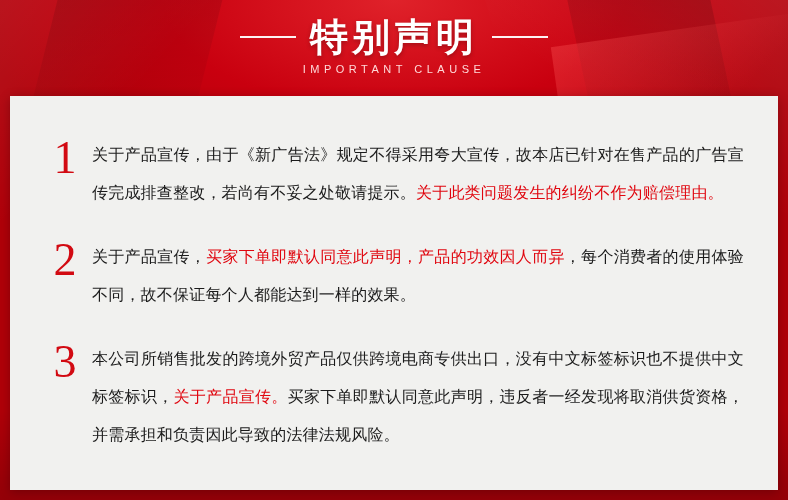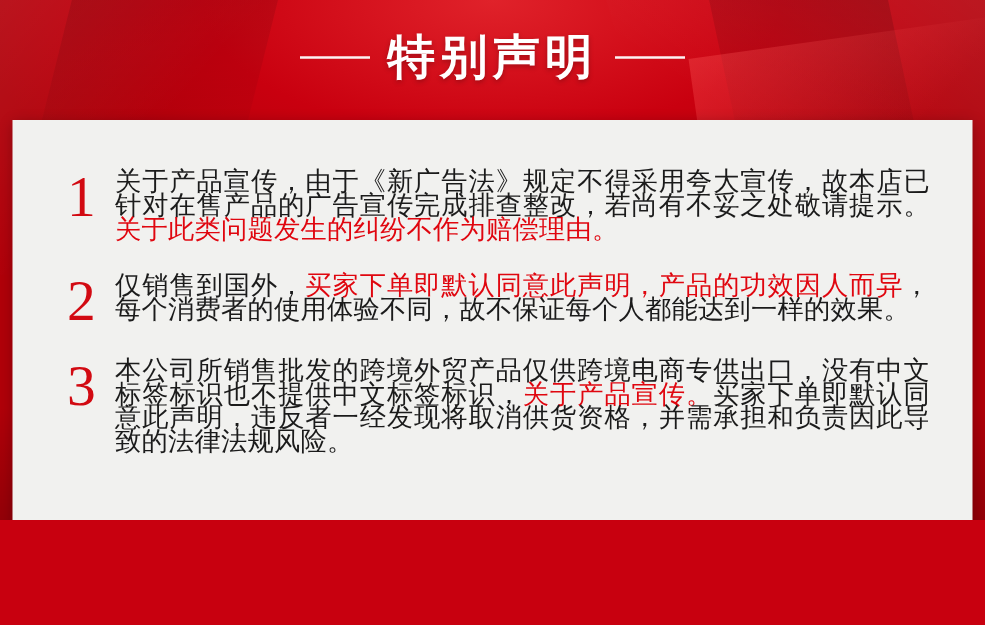--- a/index.html
+++ b/index.html
@@ -9,21 +9,21 @@
   body {
     width: 788px;
     height: 500px;
     font-family: "Liberation Sans", sans-serif;
     background: #c8000f;
     overflow: hidden;
   }
   .banner {
     position: relative;
     width: 788px;
-    height: 416px;
+    height: 500px;
     background:
       radial-gradient(ellipse 420px 200px at 50% 0%, #e0222a 0%, #c9000f 55%, #b00009 100%),
       linear-gradient(180deg, #cf0a14 0%, #b10009 100%);
     overflow: hidden;
   }
   
   .fold {
     position: absolute;
     pointer-events: none;
   }
@@ -127,22 +127,22 @@
     font-family: "Liberation Serif", serif;
     font-size: 46px;
     line-height: 40px;
     font-weight: normal;
     text-align: center;
     padding-top: 2px;
   }
   .text {
     flex: 1 1 auto;
     color: #1b1b1b;
-    font-size: 21px;
-    line-height: 19px;
+    font-size: 16px;
+    line-height: 38px;
     letter-spacing: 0.2px;
     text-align: justify;
     padding-right: 6px;
   }
   .text .hl {
     color: #e0060f;
   }
 </style>
 </head>
 <body>
@@ -154,31 +154,32 @@
   <div class="fold f4"></div>
   <div class="fold f6"></div>
   <div class="fold f5"></div>
 
   <div class="header">
     <div class="title-row">
       <span class="rule"></span>
       <span class="title-cn">特别声明</span>
       <span class="rule"></span>
     </div>
+    <div class="title-en">IMPORTANT CLAUSE</div>
   </div>
 
   <div class="card">
     <div class="clauses">
         <div class="clause">
           <div class="num">1</div>
           <div class="text"><span>关于产品宣传，由于《新广告法》规定不得采用夸大宣传，故本店已针对在售产品的广告宣传完成排查整改，若尚有不妥之处敬请提示。</span><span class="hl">关于此类问题发生的纠纷不作为赔偿理由。</span></div>
         </div>
         <div class="clause">
           <div class="num">2</div>
-          <div class="text"><span>仅销售到国外，</span><span class="hl">买家下单即默认同意此声明，产品的功效因人而异</span><span>，每个消费者的使用体验不同，故不保证每个人都能达到一样的效果。</span></div>
+          <div class="text"><span>关于产品宣传，</span><span class="hl">买家下单即默认同意此声明，产品的功效因人而异</span><span>，每个消费者的使用体验不同，故不保证每个人都能达到一样的效果。</span></div>
         </div>
         <div class="clause">
           <div class="num">3</div>
           <div class="text"><span>本公司所销售批发的跨境外贸产品仅供跨境电商专供出口，没有中文标签标识也不提供中文标签标识，</span><span class="hl">关于产品宣传。</span><span>买家下单即默认同意此声明，违反者一经发现将取消供货资格，并需承担和负责因此导致的法律法规风险。</span></div>
         </div>
       </div>
   </div>
 </div>
 
 </body></html>

